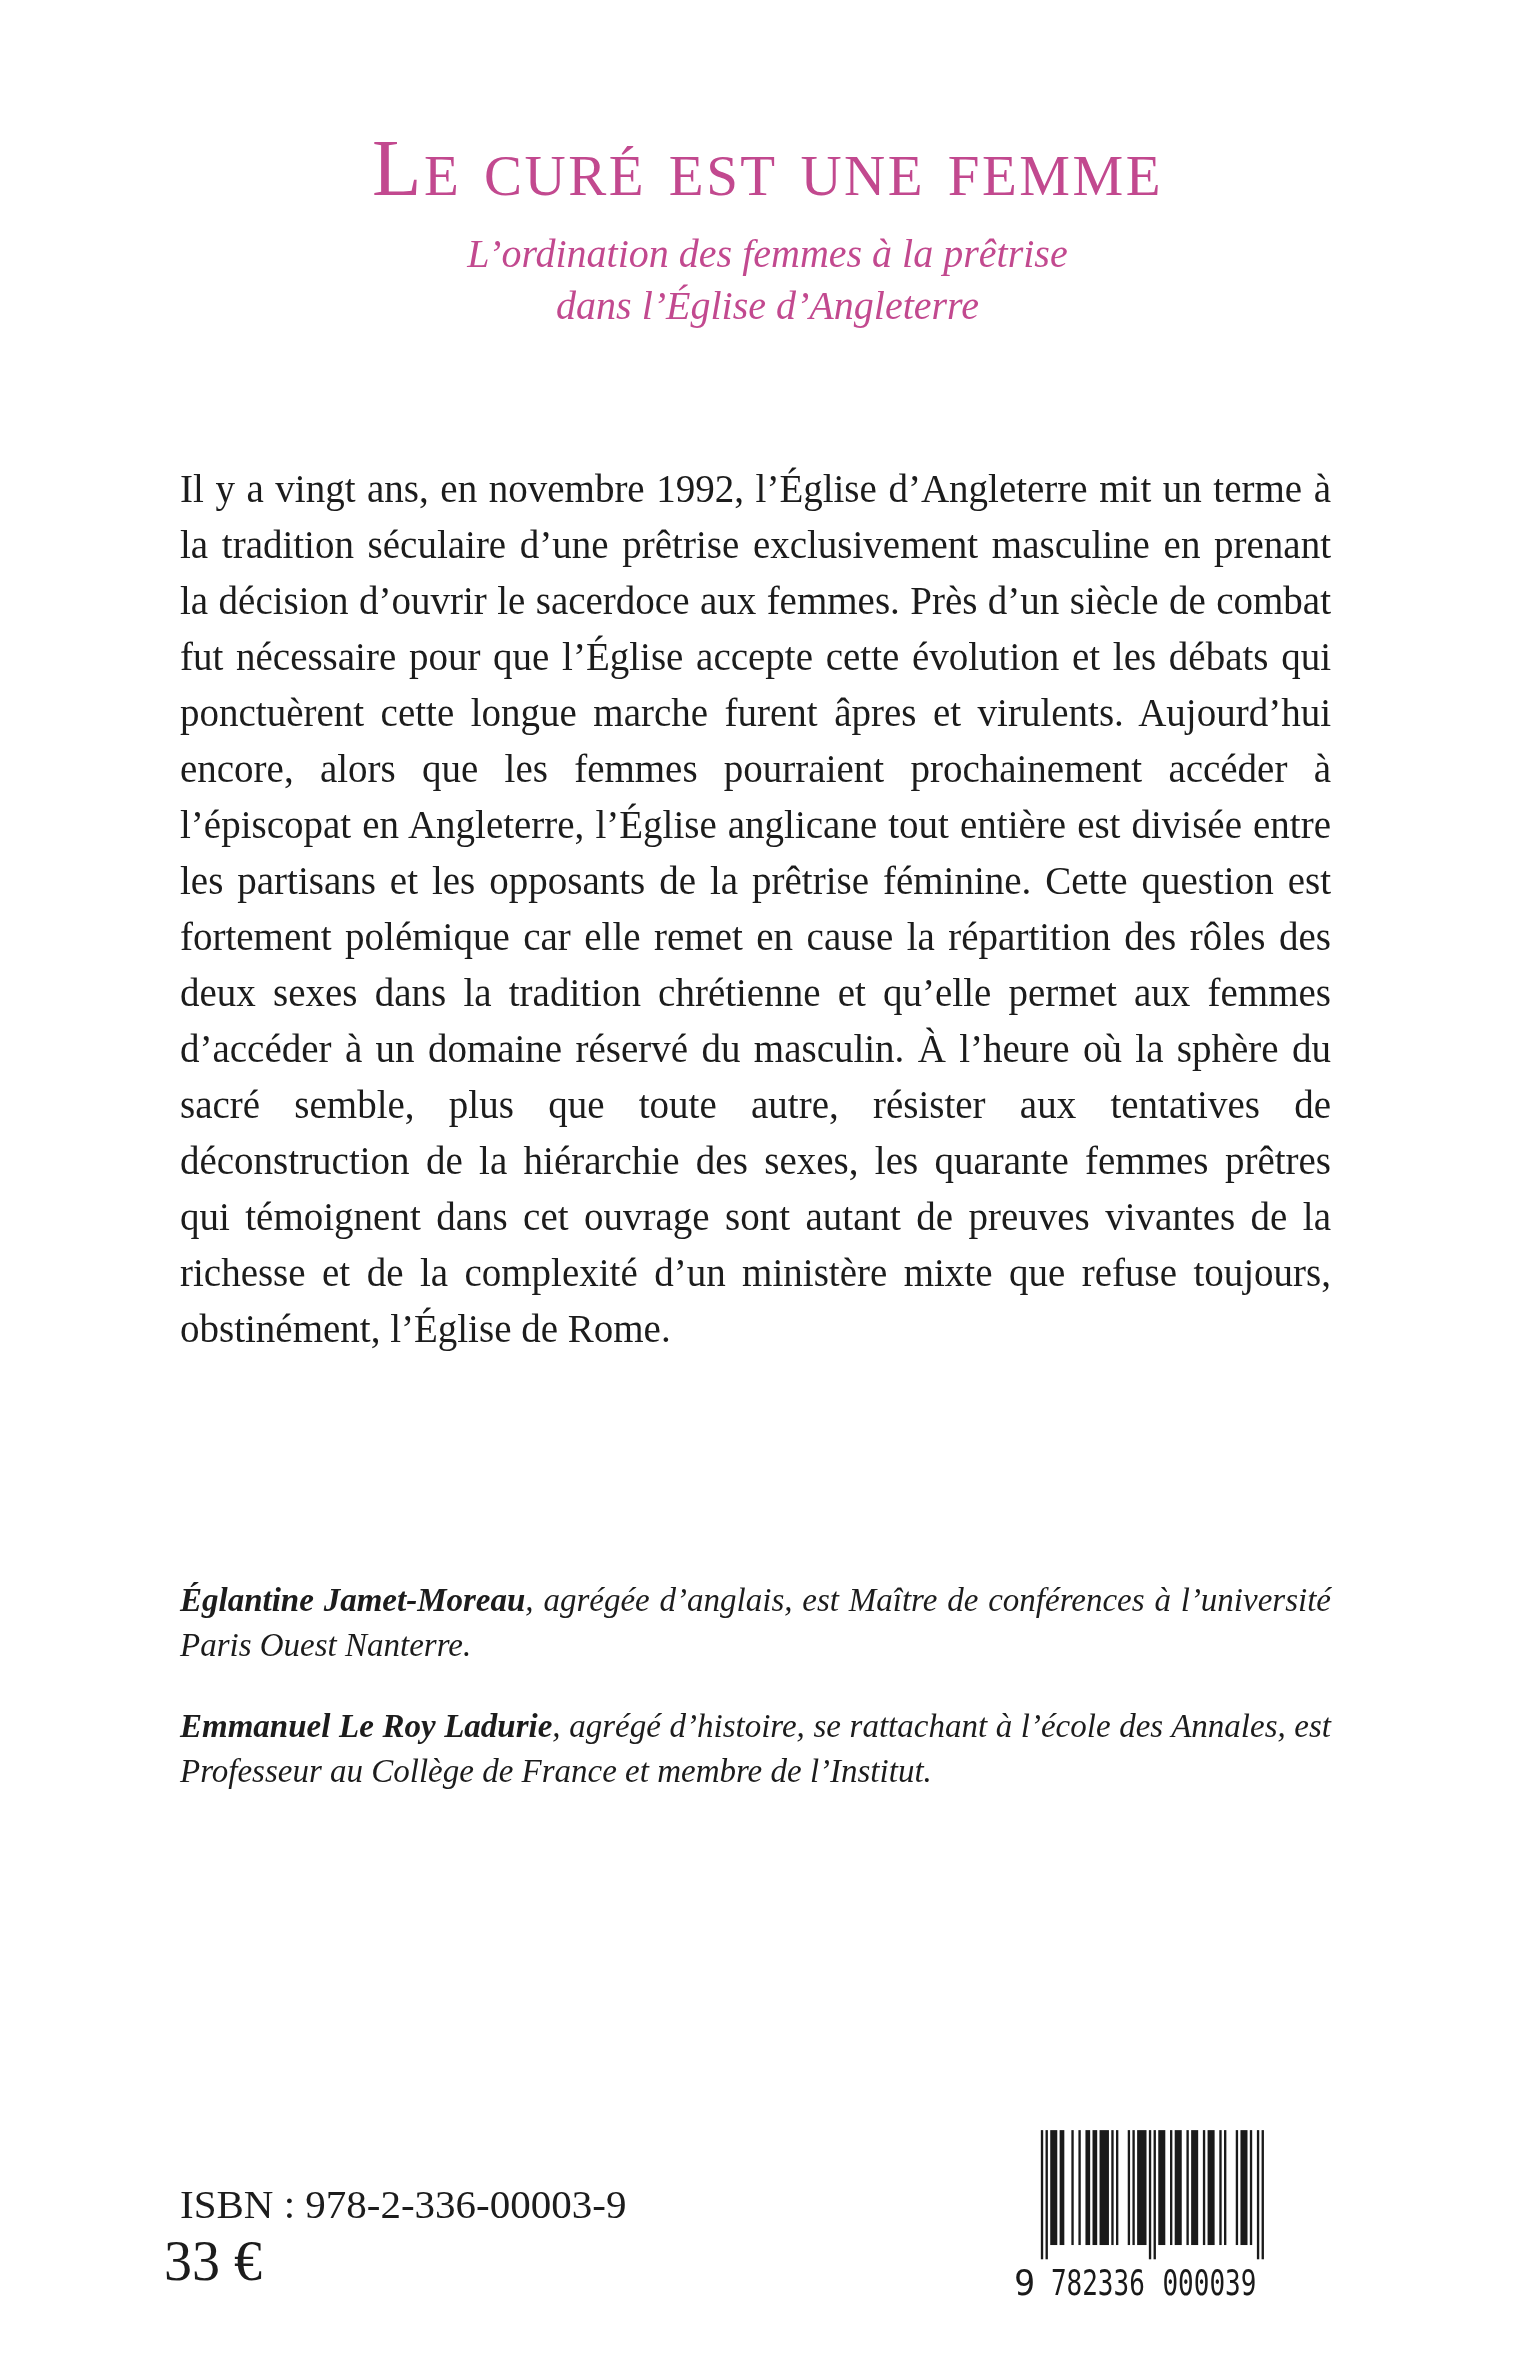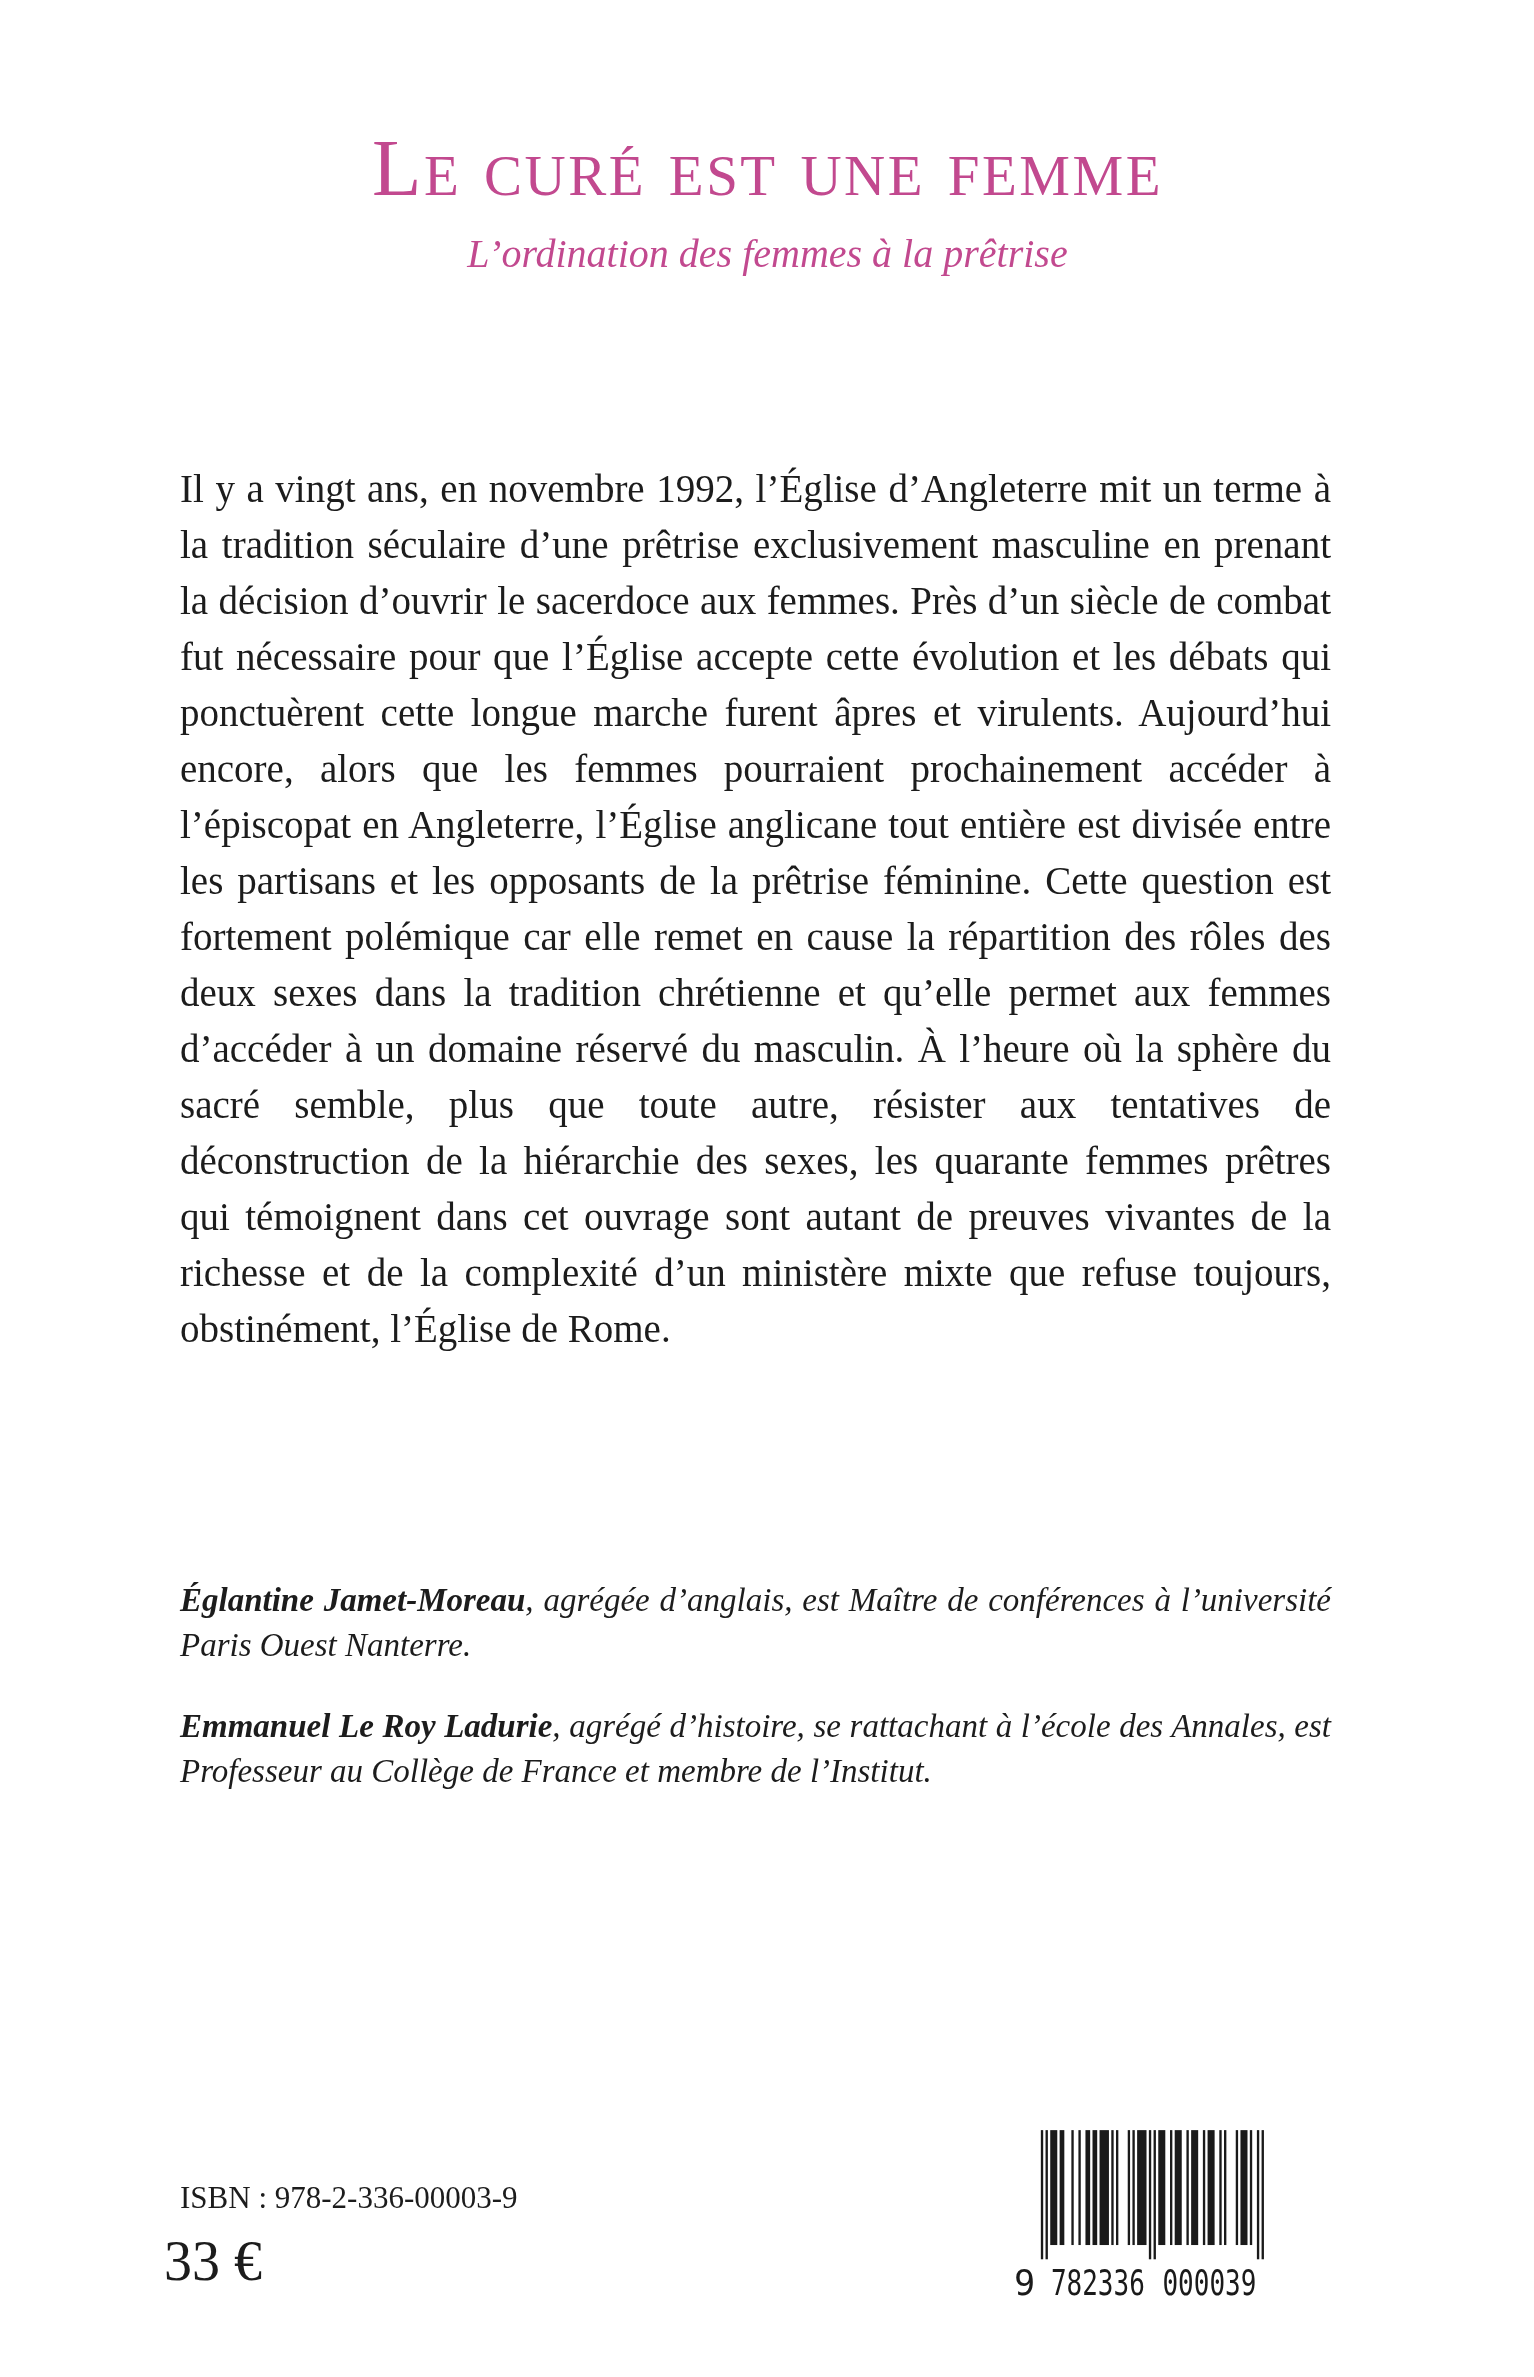--- a/index.html
+++ b/index.html
@@ -56,21 +56,21 @@
     font-size: 33px;
     line-height: 45px;
     text-align: justify;
   }
   .author-entry + .author-entry { margin-top: 36px; }
   .author-name { font-weight: bold; }
   .isbn {
     position: absolute;
     top: 2180px;
     left: 180px;
-    font-size: 31px;
+    font-size: 41px;
   }
   .price {
     position: absolute;
     top: 2229px;
     left: 164px;
     font-size: 56px;
   }
   .barcode-wrap {
     position: absolute;
     top: 2130px;
@@ -87,20 +87,21 @@
 </style>
 </head>
 <body>
 
 <div class="page">
 
   <div class="title">Le curé est une femme</div>
 
   <div class="subtitle">
     <div>L’ordination des femmes à la prêtrise</div>
+    <div>dans l’Église d’Angleterre</div>
   </div>
 
   <div class="synopsis">Il y a vingt ans, en novembre 1992, l’Église d’Angleterre mit un terme à la tradition séculaire d’une prêtrise exclusivement masculine en prenant la décision d’ouvrir le sacerdoce aux femmes. Près d’un siècle de combat fut nécessaire pour que l’Église accepte cette évolution et les débats qui ponctuèrent cette longue marche furent âpres et virulents. Aujourd’hui encore, alors que les femmes pourraient prochainement accéder à l’épiscopat en Angleterre, l’Église anglicane tout entière est divisée entre les partisans et les opposants de la prêtrise féminine. Cette question est fortement polémique car elle remet en cause la répartition des rôles des deux sexes dans la tradition chrétienne et qu’elle permet aux femmes d’accéder à un domaine réservé du masculin. À l’heure où la sphère du sacré semble, plus que toute autre, résister aux tentatives de déconstruction de la hiérarchie des sexes, les quarante femmes prêtres qui témoignent dans cet ouvrage sont autant de preuves vivantes de la richesse et de la complexité d’un ministère mixte que refuse toujours, obstinément, l’Église de Rome.</div>
 
   <div class="authors">
     <div class="author-entry">
       <span class="author-name">Églantine Jamet-Moreau</span><span>, agrégée d’anglais, est Maître de conférences à l’université Paris Ouest Nanterre.</span>
     </div>
     <div class="author-entry">
       <span class="author-name">Emmanuel Le Roy Ladurie</span><span>, agrégé d’histoire, se rattachant à l’école des Annales, est Professeur au Collège de France et membre de l’Institut.</span>

